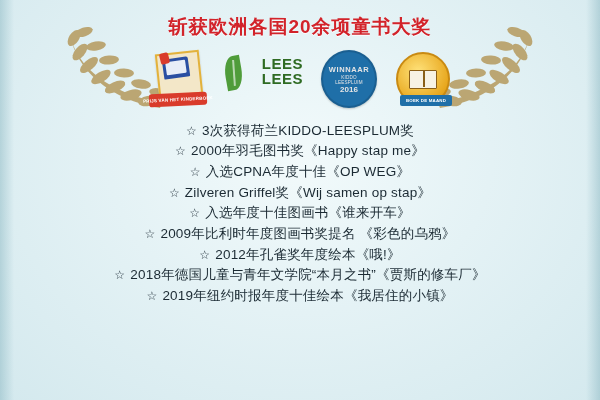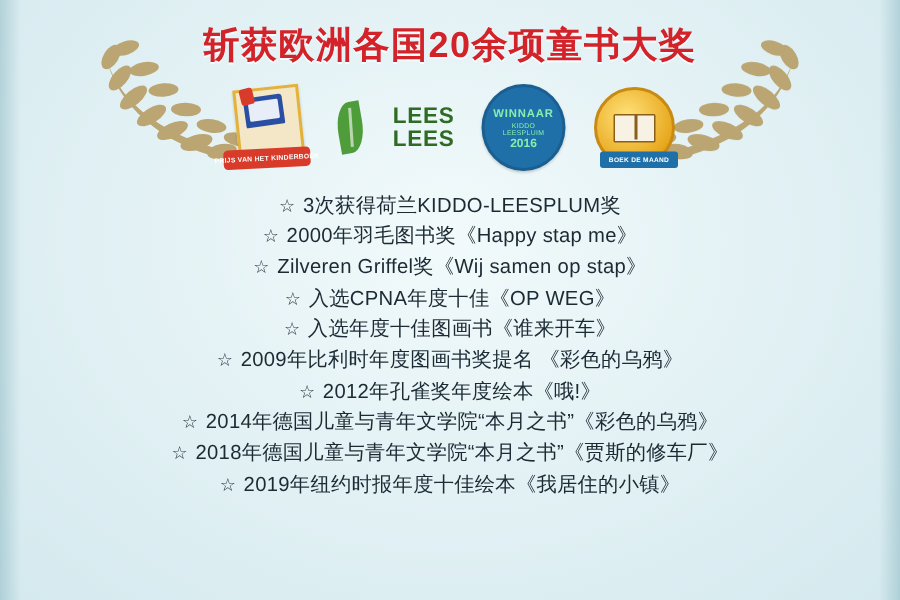--- a/index.html
+++ b/index.html
@@ -40,21 +40,21 @@
   .page:after {
     right: 0;
     background: linear-gradient(270deg, rgba(120,170,182,0.40), rgba(120,170,182,0));
   }
 
   .headline {
     position: relative;
     z-index: 3;
     text-align: center;
     padding-top: 14px;
-    font-size: 24px;
+    font-size: 19px;
     font-weight: bold;
     color: #d2232a;
     letter-spacing: 1px;
     text-shadow: 0 1px 0 rgba(255,255,255,0.8);
   }
 
   
   .wreath {
     position: absolute;
     top: 8px;
@@ -151,21 +151,21 @@
     white-space: nowrap;
     font-weight: bold;
   }
 
   
   .badge-2 { width: 78px; height: 50px; flex-direction: column; }
   .b2-wrap {
     width: 78px;
     height: 46px;
     display: flex;
-    align-items: center;
+    align-items: flex-start;
     gap: 20px;
     justify-content: center;
   }
   .b2-leaf {
     width: 20px; height: 34px;
     background: #4f9c3a;
     border-radius: 60% 0 60% 0;
     transform: rotate(-10deg);
     position: relative;
   }
@@ -185,21 +185,21 @@
     letter-spacing: 0.5px;
   }
 
   
   .badge-3 { width: 56px; height: 56px; }
   .b3-seal {
     width: 54px; height: 54px;
     border-radius: 50%;
     background: #1f6fa8;
     border: 2px solid #1a5f91;
-    color: #86efac;
+    color: #e5e5e5;
     display: flex;
     flex-direction: column;
     align-items: center;
     justify-content: center;
     box-shadow: 0 1px 2px rgba(0,0,0,0.2);
   }
   .b3-seal .t1 { font-size: 7.5px; font-weight: bold; letter-spacing: 0.6px; }
   .b3-seal .t2 { font-size: 4.6px; letter-spacing: 0.2px; margin-top: 1px; }
   .b3-seal .t3 { font-size: 4.6px; letter-spacing: 0.2px; }
   .b3-seal .t4 { font-size: 8px; font-weight: bold; margin-top: 0; }
@@ -358,23 +358,22 @@
           <span>BOEK DE MAAND</span>
         </div>
       </div>
     </div>
 
   </div>
 
   <ul class="awards">
     <li class="award-item"><span class="star">☆</span><span>3次获得荷兰KIDDO-LEESPLUM奖</span></li>
     <li class="award-item"><span class="star">☆</span><span>2000年羽毛图书奖《Happy stap me》</span></li>
+    <li class="award-item"><span class="star">☆</span><span>入选CPNA年度十佳《OP WEG》</span></li>
     <li class="award-item"><span class="star">☆</span><span>Zilveren Griffel奖《Wij samen op stap》</span></li>
-    <li class="award-item"><span class="star">☆</span><span>入选CPNA年度十佳《OP WEG》</span></li>
     <li class="award-item"><span class="star">☆</span><span>入选年度十佳图画书《谁来开车》</span></li>
     <li class="award-item"><span class="star">☆</span><span>2009年比利时年度图画书奖提名 《彩色的乌鸦》</span></li>
     <li class="award-item"><span class="star">☆</span><span>2012年孔雀奖年度绘本《哦!》</span></li>
-    <li class="award-item"><span class="star">☆</span><span>2014年德国儿童与青年文学院“本月之书”《彩色的乌鸦》</span></li>
     <li class="award-item"><span class="star">☆</span><span>2018年德国儿童与青年文学院“本月之书”《贾斯的修车厂》</span></li>
     <li class="award-item"><span class="star">☆</span><span>2019年纽约时报年度十佳绘本《我居住的小镇》</span></li>
   </ul>
 
 </div>
 
 </body></html>

